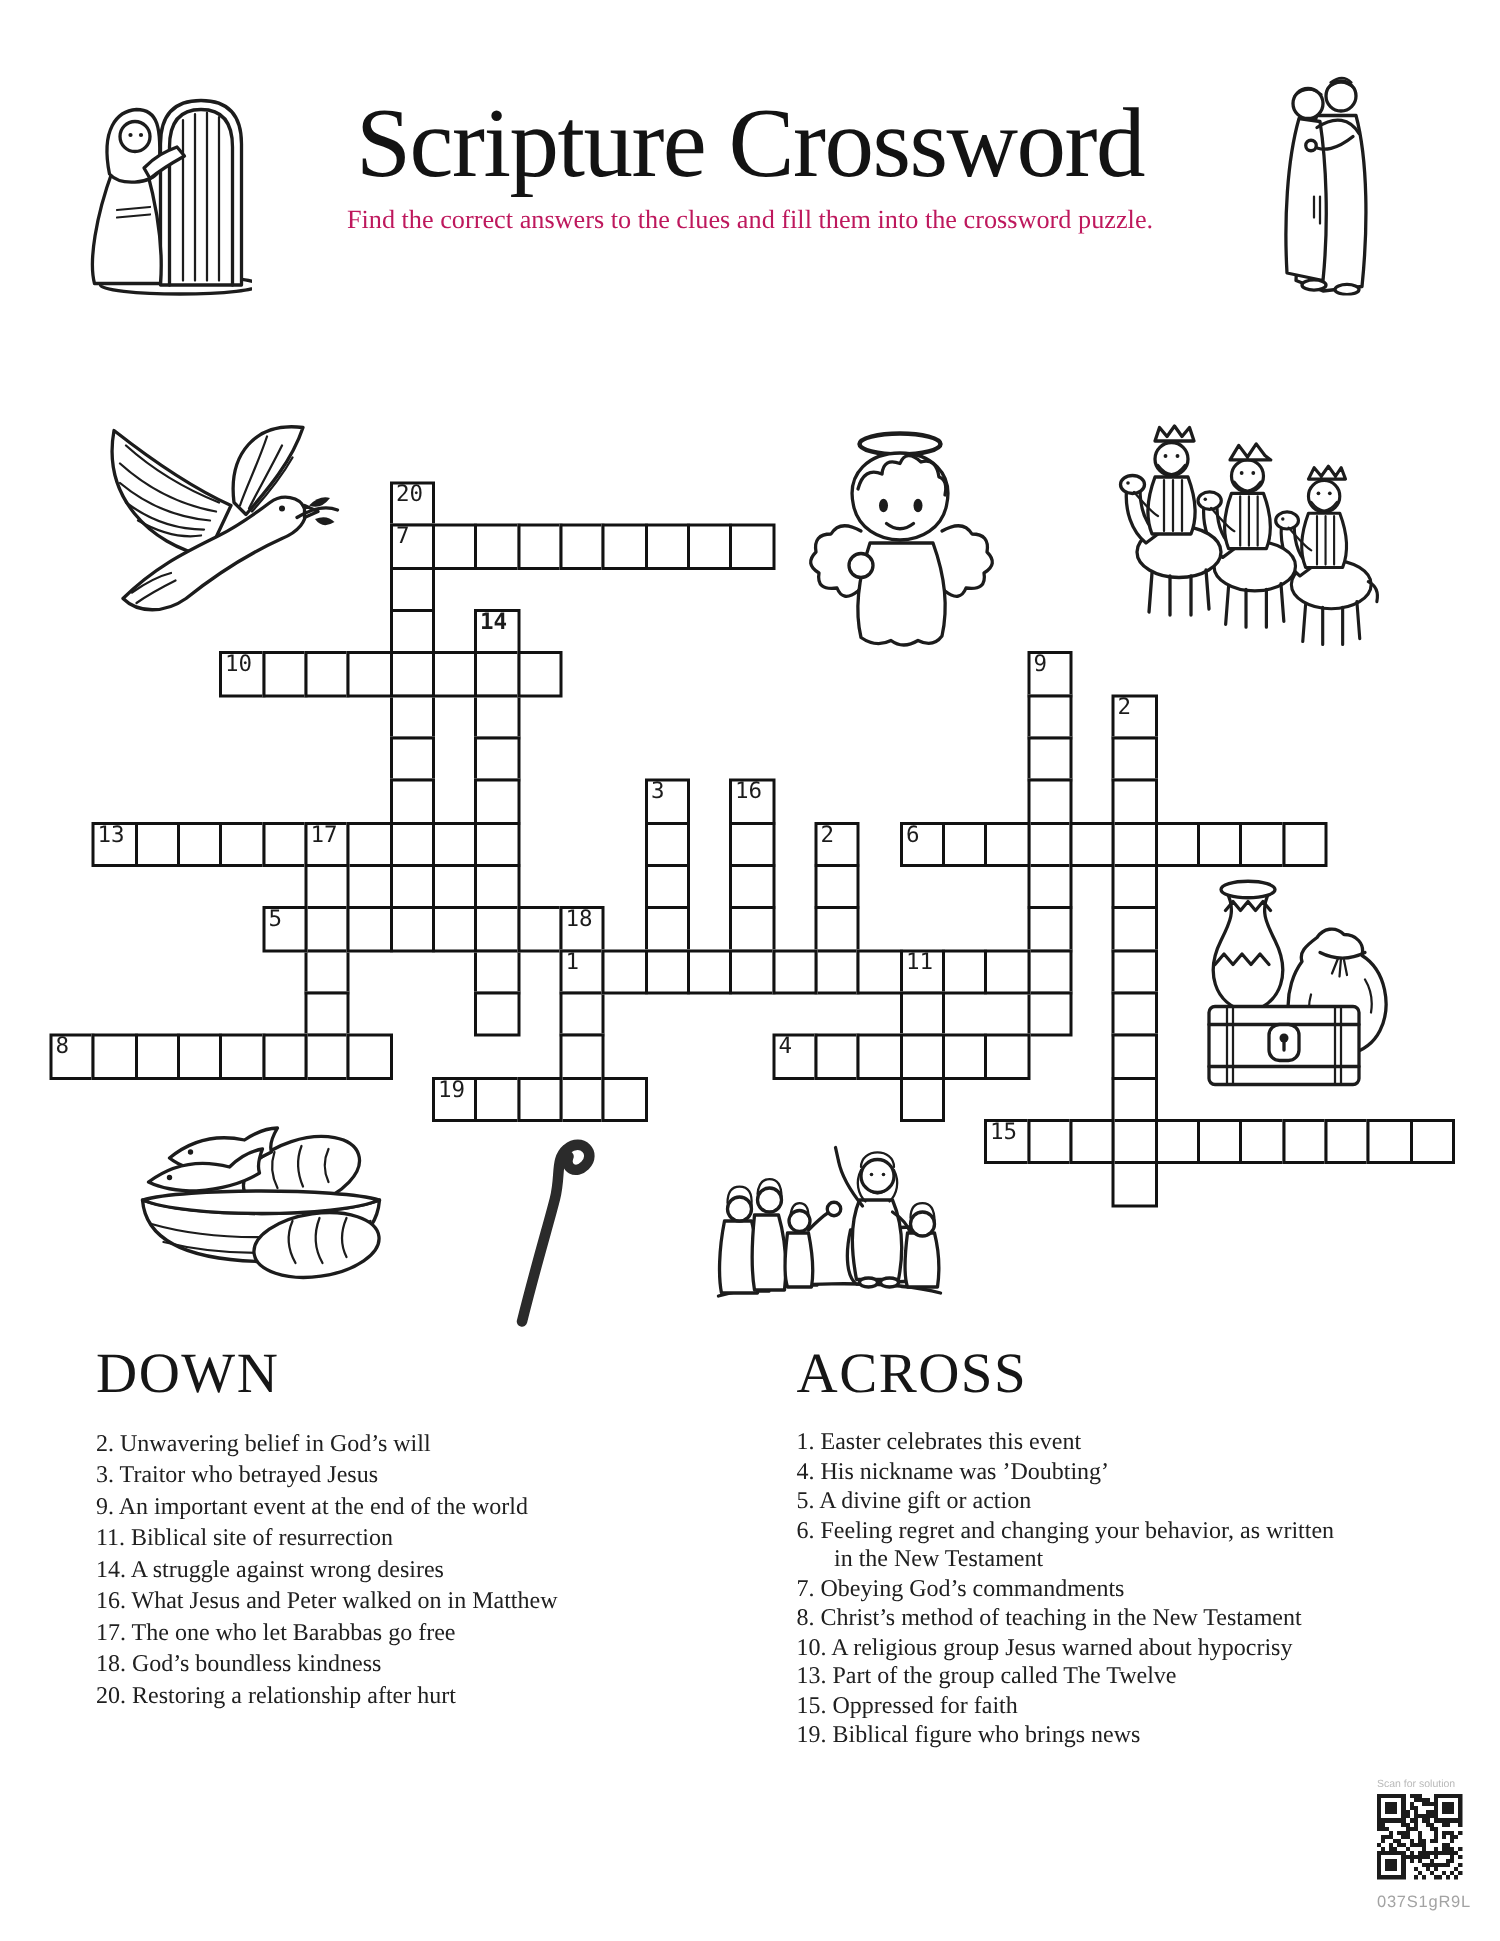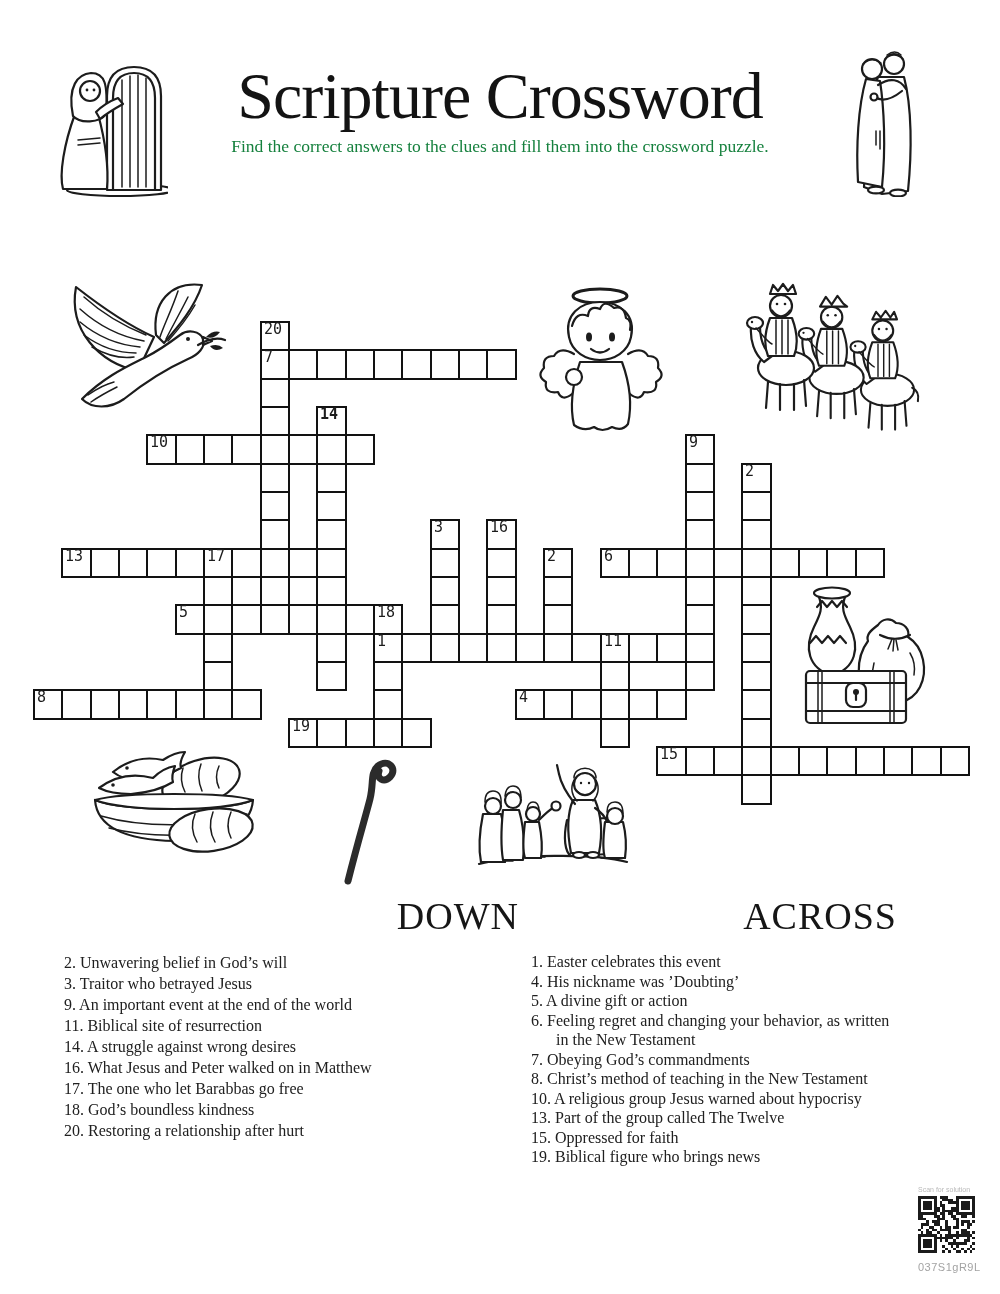--- a/index.html
+++ b/index.html
@@ -3,27 +3,27 @@
 <meta charset="utf-8">
 <style>
   html,body{margin:0;padding:0;background:#fff;}
   .page{position:relative;width:1000px;height:1294px;background:#ffffff;overflow:hidden;
         font-family:"Liberation Serif",serif;color:#1a1a1a;}
   .illo{position:absolute;}
   .title{position:absolute;left:0;right:0;top:58px;margin:0;text-align:center;
          font-family:"Liberation Serif",serif;font-weight:normal;font-size:66px;
          letter-spacing:-1px;color:#131313;}
   .subtitle{position:absolute;left:0;right:0;top:136px;margin:0;text-align:center;
-            font-size:17.5px;color:#15803d;}
+            font-size:17.5px;color:#be185d;}
   .grid{position:absolute;left:0;top:0;width:1000px;height:1294px;pointer-events:none;}
   .cell{position:absolute;box-sizing:border-box;border:2px solid #121212;background:#fff;pointer-events:auto;}
   .cellnum{position:absolute;font-family:"DejaVu Sans Mono",monospace;font-size:15px;
            line-height:10px;color:#1c1c1c;z-index:3;}
   .clues{position:absolute;}
-  .clues h2{margin:0;font-weight:normal;font-size:38px;letter-spacing:1px;color:#161616;text-align:right;}
+  .clues h2{margin:0;font-weight:normal;font-size:38px;letter-spacing:1px;color:#161616;}
   .clues ul{list-style:none;margin:14px 0 0 0;padding:0;font-size:16px;color:#202020;}
   .down-col{left:64px;top:894px;width:455px;}
   .down-col li{line-height:21px;}
   .across-col{left:531px;top:894px;width:366px;}
   .across-col li{line-height:19.5px;padding-left:25px;text-indent:-25px;}
   .brand{position:absolute;left:31px;top:1204px;display:flex;align-items:center;gap:14px;}
   .brand .brand-name{font-family:"Liberation Sans",sans-serif;font-weight:bold;
                      font-size:36px;color:#282828;letter-spacing:-0.5px;}
   .qr-block{position:absolute;left:918px;top:1186px;width:70px;font-family:"Liberation Sans",sans-serif;}
   .qr-caption{font-size:7px;color:#b9b9b9;margin-bottom:3px;white-space:nowrap;}

